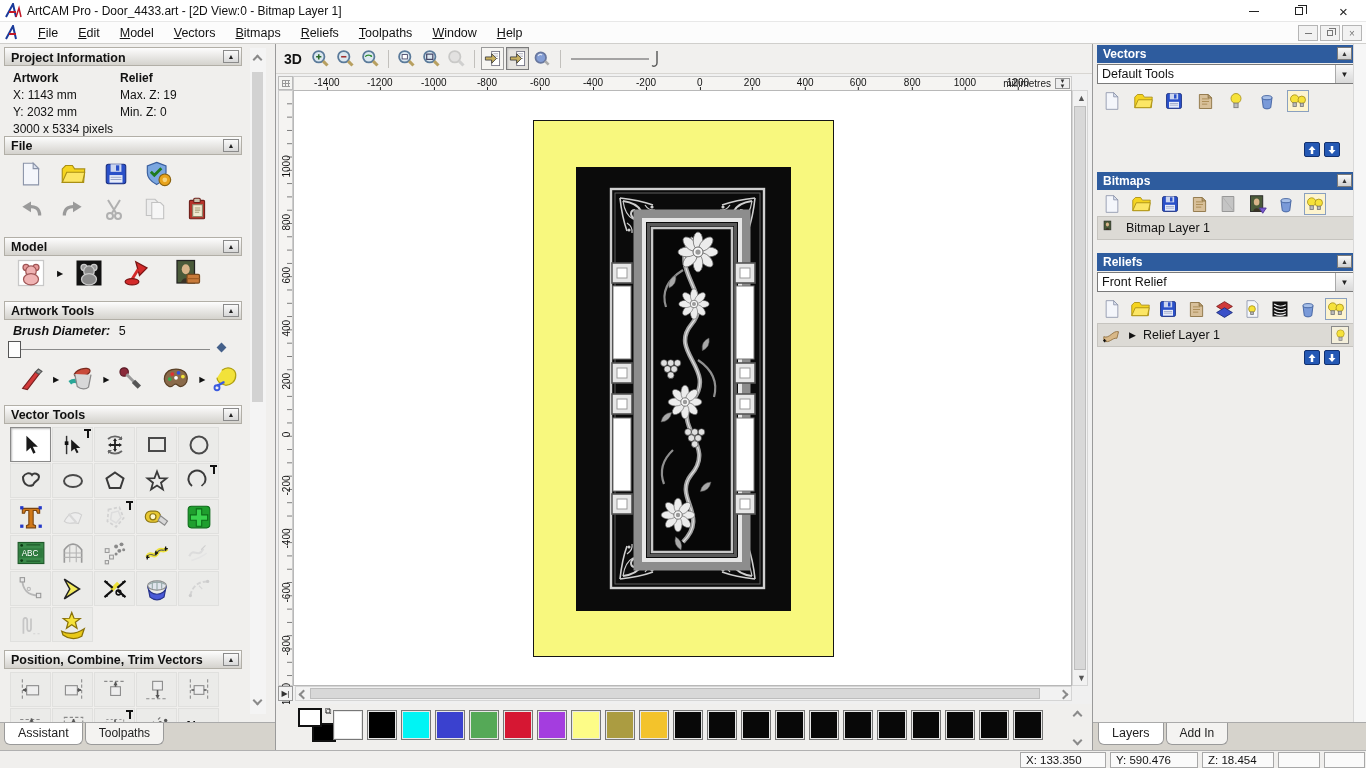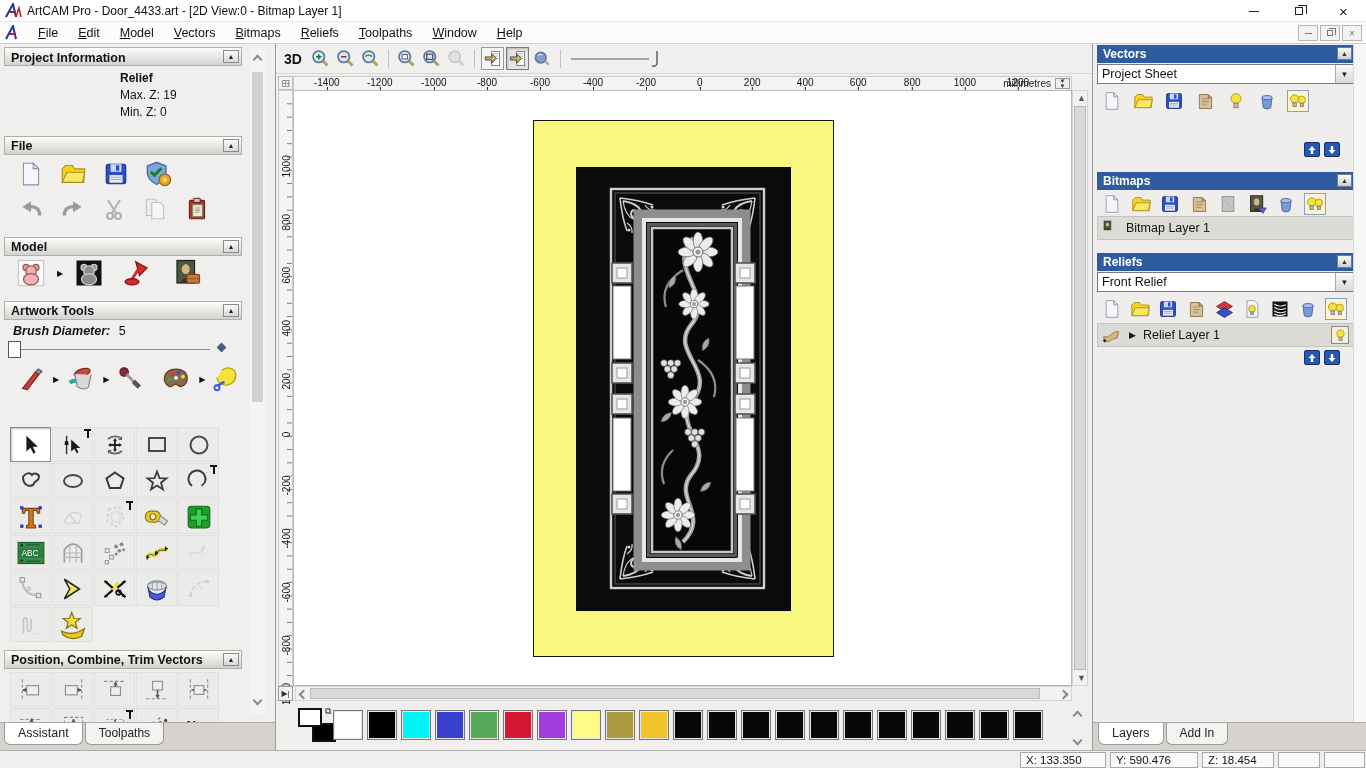--- a/index.html
+++ b/index.html
@@ -250,20 +250,26 @@
       <div class="mbtn">×</div>
     </div>
   </div>
 
   <div class="leftpanel">
 
     <div class="sec-h" style="top:3px;align-items:flex-end;">
       <span>Project Information</span>
       <span class="sec-btn">▲</span>
     </div>
+    <div class="abs pi-txt" style="left:13px;top:26px;">
+      <div class="pi-b">Artwork</div>
+      <div>X: 1143 mm</div>
+      <div>Y: 2032 mm</div>
+      <div>3000 x 5334 pixels</div>
+    </div>
     <div class="abs pi-txt" style="left:120px;top:26px;">
       <div class="pi-b">Relief</div>
       <div>Max. Z: 19</div>
       <div>Min. Z: 0</div>
     </div>
 
     <div class="sec-h" style="top:92px;">
       <span>File</span>
       <span class="sec-btn">▲</span>
     </div>
@@ -417,20 +423,24 @@
       <span class="fly">▶</span>
       <span class="ic">
           <svg width="30" height="30" viewBox="0 0 24 24">
             <path d="M8 5c5-4 11-1 11 4 0 5-4 8-8 8-4-1-7-3-7-6" fill="#f2e23a" stroke="#b0a010"></path>
             <path d="M4 17c2.5 0 3.5-2 6-2.5" stroke="#3a5adf" stroke-width="1.8" fill="none"></path>
             <circle cx="4" cy="19" r="2" fill="none" stroke="#3a5adf" stroke-width="1.5"></circle>
           </svg>
         </span>
     </div>
 
+    <div class="sec-h" style="top:361px;">
+      <span>Vector Tools</span>
+      <span class="sec-btn">▲</span>
+    </div>
 
     <div class="vcell active" style="left:10px;top:383px;">
         <svg width="22" height="22" viewBox="0 0 24 24">
           <path d="M7 2v17l4.5-4 3 6.5 2.5-1.2-3-6.3H19.5z" fill="#1a1a1a"></path>
         </svg>
       </div>
     <div class="vcell" style="left:52px;top:383px;">
         <span class="pin"></span>
         <svg width="22" height="22" viewBox="0 0 24 24">
           <path d="M5 2v20" stroke="#333" stroke-width="1.6"></path>
@@ -964,21 +974,21 @@
   </div>
 
   <div class="rightpanel">
     <div class="rp-in">
 
       <div class="blue-h" style="top:1px;">
         <span>Vectors</span>
         <span class="bh-btn">▲</span>
       </div>
       <div class="dd" style="top:20px;">
-        <span>Project Sheet</span>
+        <span>Default Tools</span>
         <span class="dd-btn">▼</span>
       </div>
       <div class="rtools" style="top:44px;">
         <span class="ic">
             <svg width="20" height="20">
               <use href="#sy-doc"></use>
             </svg>
           </span>
         <span class="ic">
             <svg width="21" height="21">

